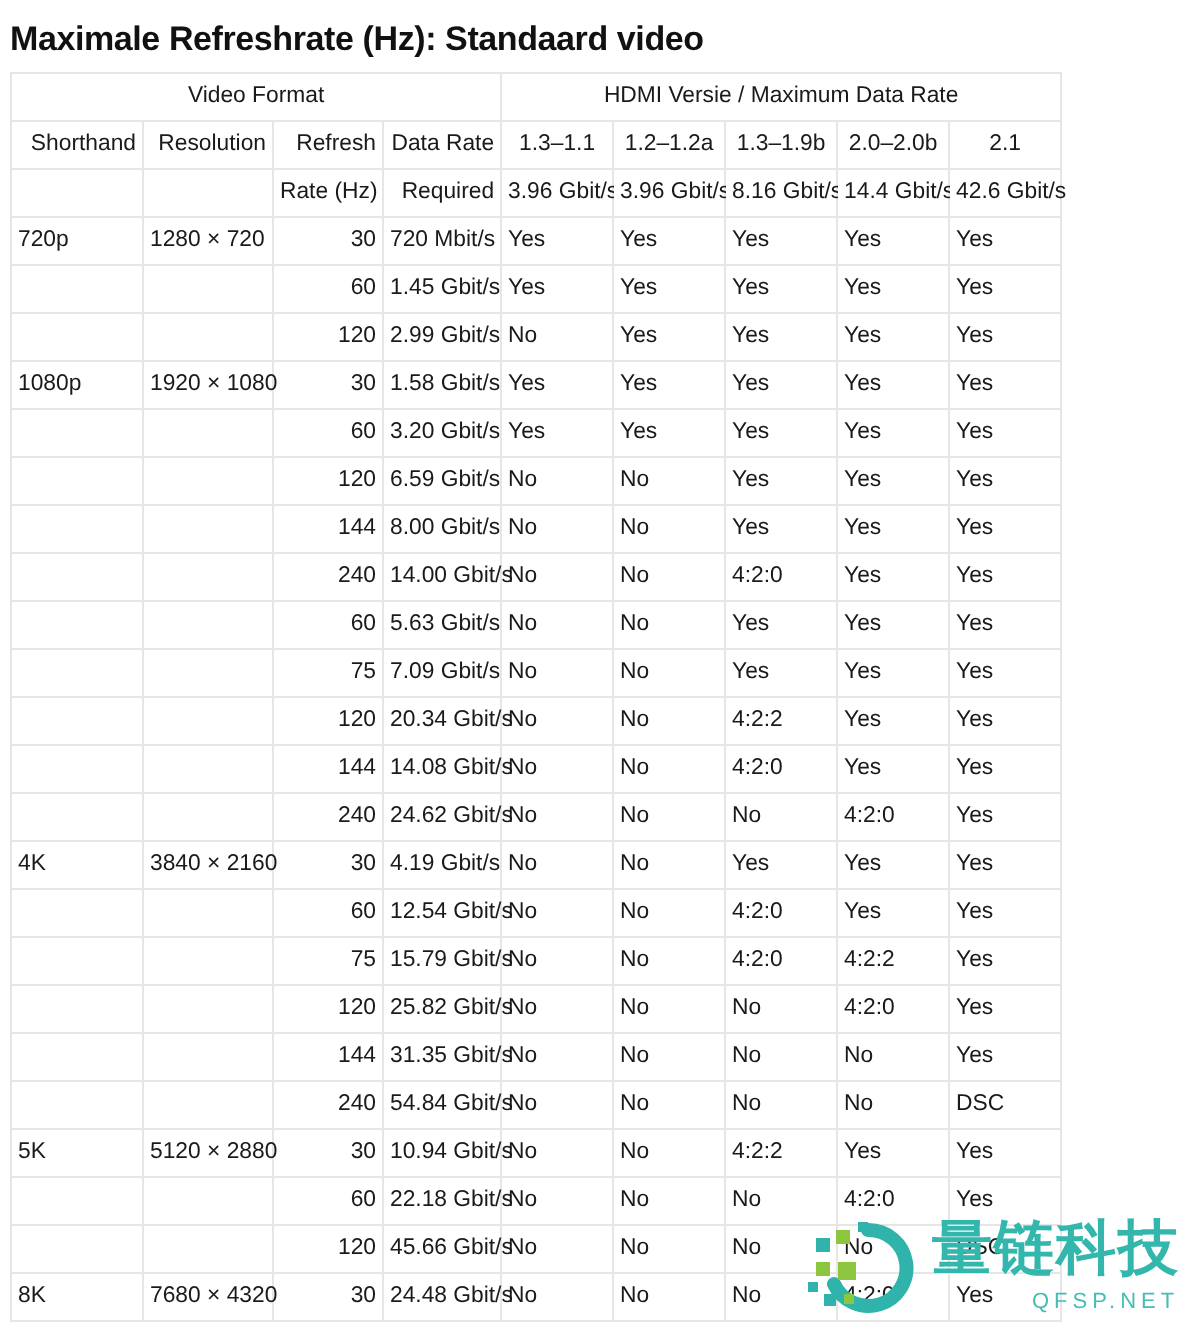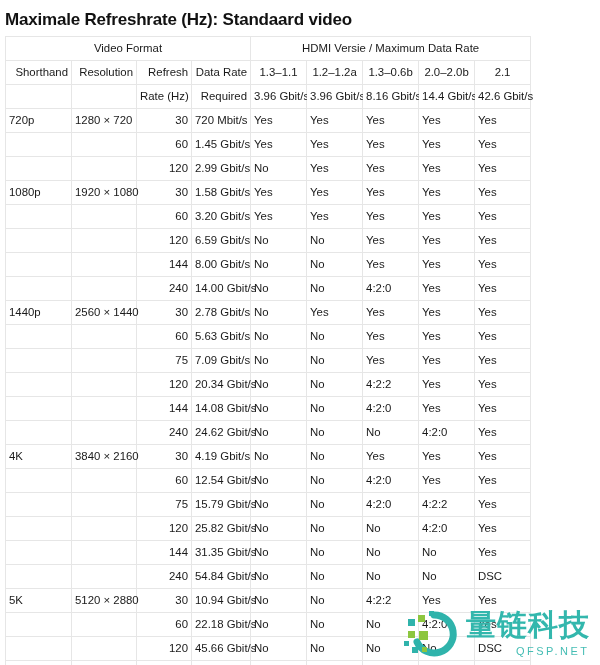--- a/index.html
+++ b/index.html
@@ -125,21 +125,21 @@
           <td class="hdr-group" colspan="4">Video Format</td>
           <td class="hdr-group" colspan="5">HDMI Versie / Maximum Data Rate</td>
         </tr>
         <tr>
           <td class="hdr-left no-bottom">Shorthand</td>
           <td class="hdr-left no-bottom">Resolution</td>
           <td class="hdr-left no-bottom">Refresh</td>
           <td class="hdr-left no-bottom">Data Rate</td>
           <td class="hdr-cell no-bottom">1.3–1.1</td>
           <td class="hdr-cell no-bottom">1.2–1.2a</td>
-          <td class="hdr-cell no-bottom">1.3–0.6b</td>
+          <td class="hdr-cell no-bottom">1.3–1.9b</td>
           <td class="hdr-cell no-bottom">2.0–2.0b</td>
           <td class="hdr-cell no-bottom">2.1</td>
         </tr>
         <tr>
           <td class="no-top"></td>
           <td class="no-top"></td>
           <td class="hdr-left no-top">Rate (Hz)</td>
           <td class="hdr-left no-top">Required</td>
           <td class="lft no-top spill"><span>3.96 Gbit/s</span></td>
           <td class="lft no-top spill"><span>3.96 Gbit/s</span></td>
@@ -225,31 +225,20 @@
           <td class="lft">Yes</td>
         </tr>
         <tr>
           <td class="lft"></td>
           <td class="lft"></td>
           <td class="num">240</td>
           <td class="lft">14.00 Gbit/s</td>
           <td class="lft">No</td>
           <td class="lft">No</td>
           <td class="lft">4:2:0</td>
-          <td class="lft">Yes</td>
-          <td class="lft">Yes</td>
-        </tr>
-        <tr>
-          <td class="lft">1440p</td>
-          <td class="lft">2560 × 1440</td>
-          <td class="num">30</td>
-          <td class="lft">2.78 Gbit/s</td>
-          <td class="lft">No</td>
-          <td class="lft">Yes</td>
-          <td class="lft">Yes</td>
           <td class="lft">Yes</td>
           <td class="lft">Yes</td>
         </tr>
         <tr>
           <td class="lft"></td>
           <td class="lft"></td>
           <td class="num">60</td>
           <td class="lft">5.63 Gbit/s</td>
           <td class="lft">No</td>
           <td class="lft">No</td>

